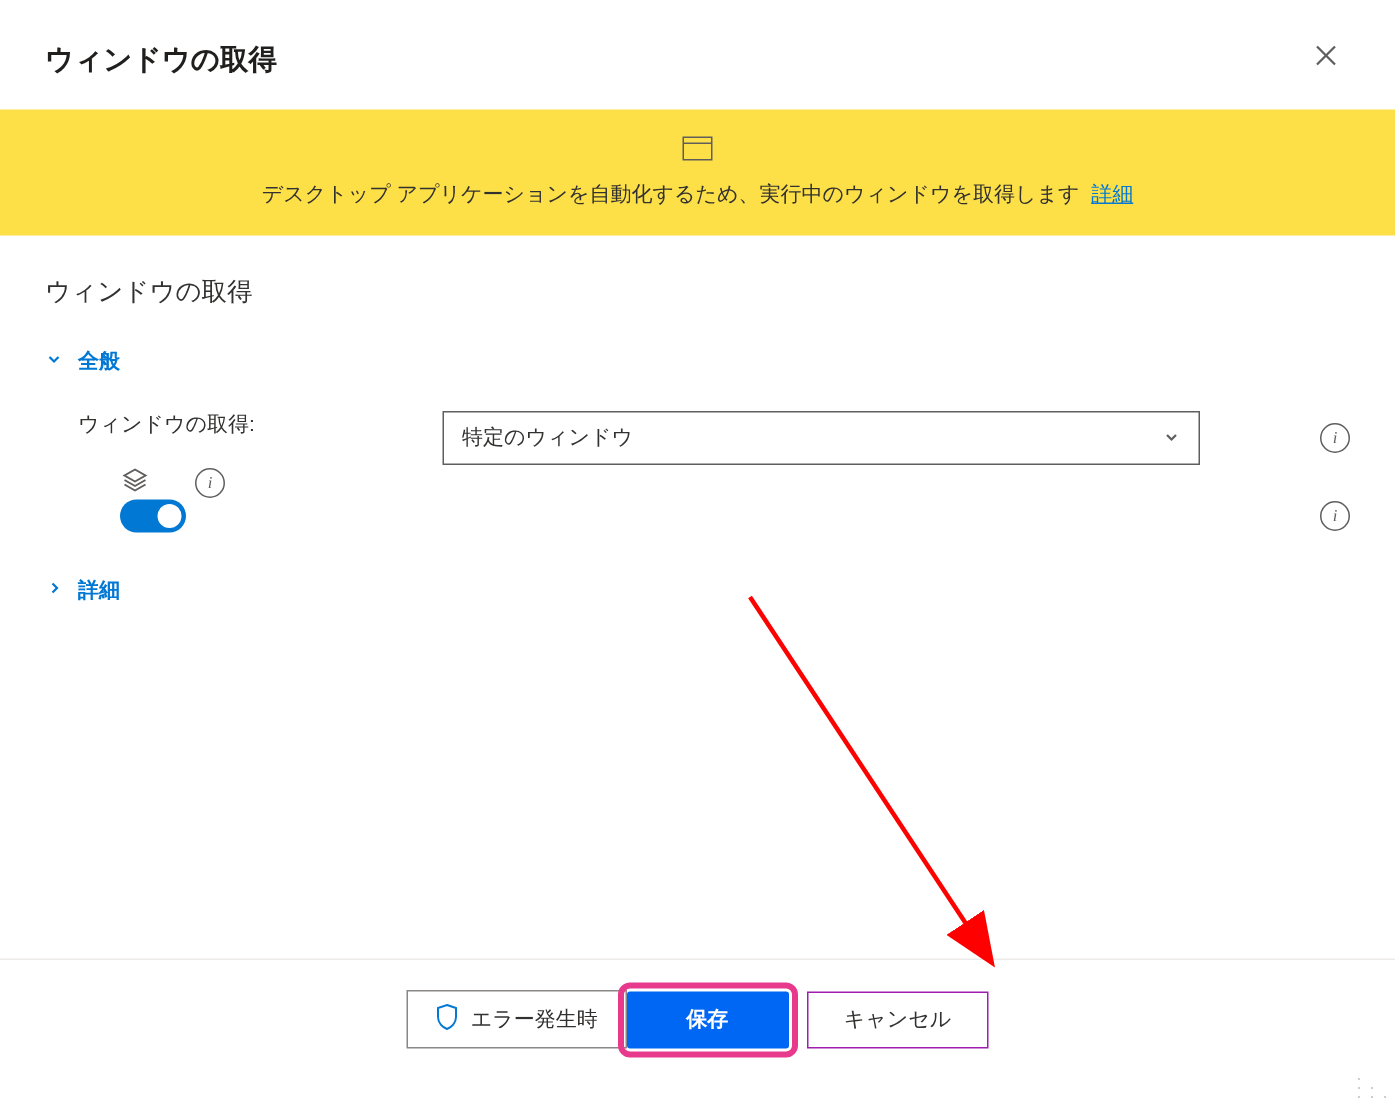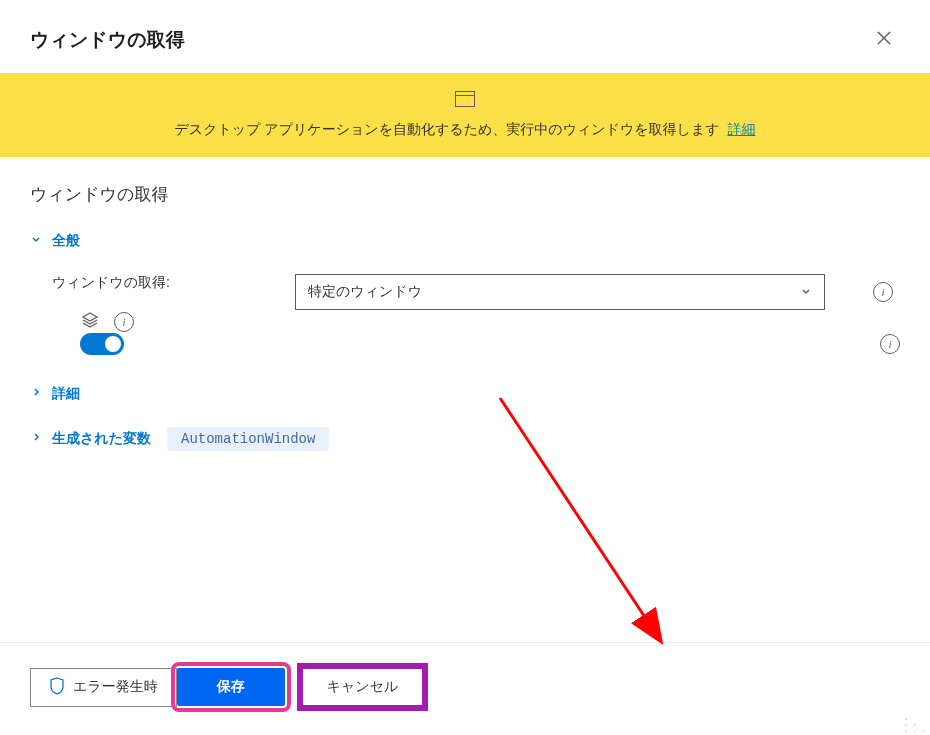--- a/index.html
+++ b/index.html
@@ -103,21 +103,21 @@
     .form-label {
       width: 215px;
       font-size: 14px;
       color: #323130;
       flex-shrink: 0;
     }
     .form-control-area {
       flex: 1;
       display: flex;
       align-items: center;
-      gap: 14px;
+      gap: 30px;
       padding-left: 28px;
     }
     .select-box {
       flex: 1;
       border: 1px solid #605e5c;
       padding: 8px 12px;
       display: flex;
       justify-content: space-between;
       align-items: center;
       cursor: pointer;
@@ -179,24 +179,24 @@
       color: #436ba8;
       padding: 4px 14px;
       border-radius: 4px;
       font-size: 14px;
       margin-left: 6px;
     }
     .dialog-footer {
       border-top: 1px solid #edebe9;
       padding: 20px 30px;
       display: flex;
-      justify-content: flex-start;
-      align-items: center;
-      position: absolute;
-      bottom: 4px;
+      justify-content: center;
+      align-items: center;
+      position: absolute;
+      bottom: 16px;
       left: 0;
       right: 0;
     }
     .error-btn {
       border: 1px solid #8a8886;
       background: #fff;
       padding: 8px 18px;
       display: flex;
       align-items: center;
       gap: 8px;
@@ -219,21 +219,21 @@
       padding: 10px 40px;
       font-size: 14px;
       font-weight: 600;
       cursor: pointer;
       outline: 4px solid #e83a8c;
       outline-offset: 2px;
       border-radius: 2px;
     }
     .cancel-btn {
       background: #fff;
-      border: 6px solid #a21caf;
+      border: 1px solid #a21caf;
       padding: 9px 24px;
       font-size: 14px;
       cursor: pointer;
       color: #323130;
     }
     .arrow-annotation {
       position: absolute;
       pointer-events: none;
       z-index: 100;
     }
@@ -319,29 +319,20 @@
 
   <div class="collapsible-header advanced-section">
     <span class="chevron">
       <svg width="12" height="12" viewBox="0 0 12 12" fill="none" stroke="currentColor" stroke-width="1.5">
         <polyline points="5,3 8,6 5,9"></polyline>
       </svg>
     </span>
     <span class="collapsible-label">詳細</span>
   </div>
 
-  <div class="collapsible-header">
-    <span class="chevron">
-      <svg width="12" height="12" viewBox="0 0 12 12" fill="none" stroke="currentColor" stroke-width="1.5">
-        <polyline points="5,3 8,6 5,9"></polyline>
-      </svg>
-    </span>
-    <span class="collapsible-label">生成された変数</span>
-    <span class="variable-badge">AutomationWindow</span>
-  </div>
 </div>
 
 <div class="dialog-footer">
   <button class="error-btn">
     <span class="shield-icon">
       <svg width="16" height="18" viewBox="0 0 16 18" fill="none" stroke="currentColor" stroke-width="1.3">
         <path d="M8 1 L14 3 L14 9 C14 13 11 16 8 17 C5 16 2 13 2 9 L2 3 Z"></path>
       </svg>
     </span>
     <span>エラー発生時</span>

